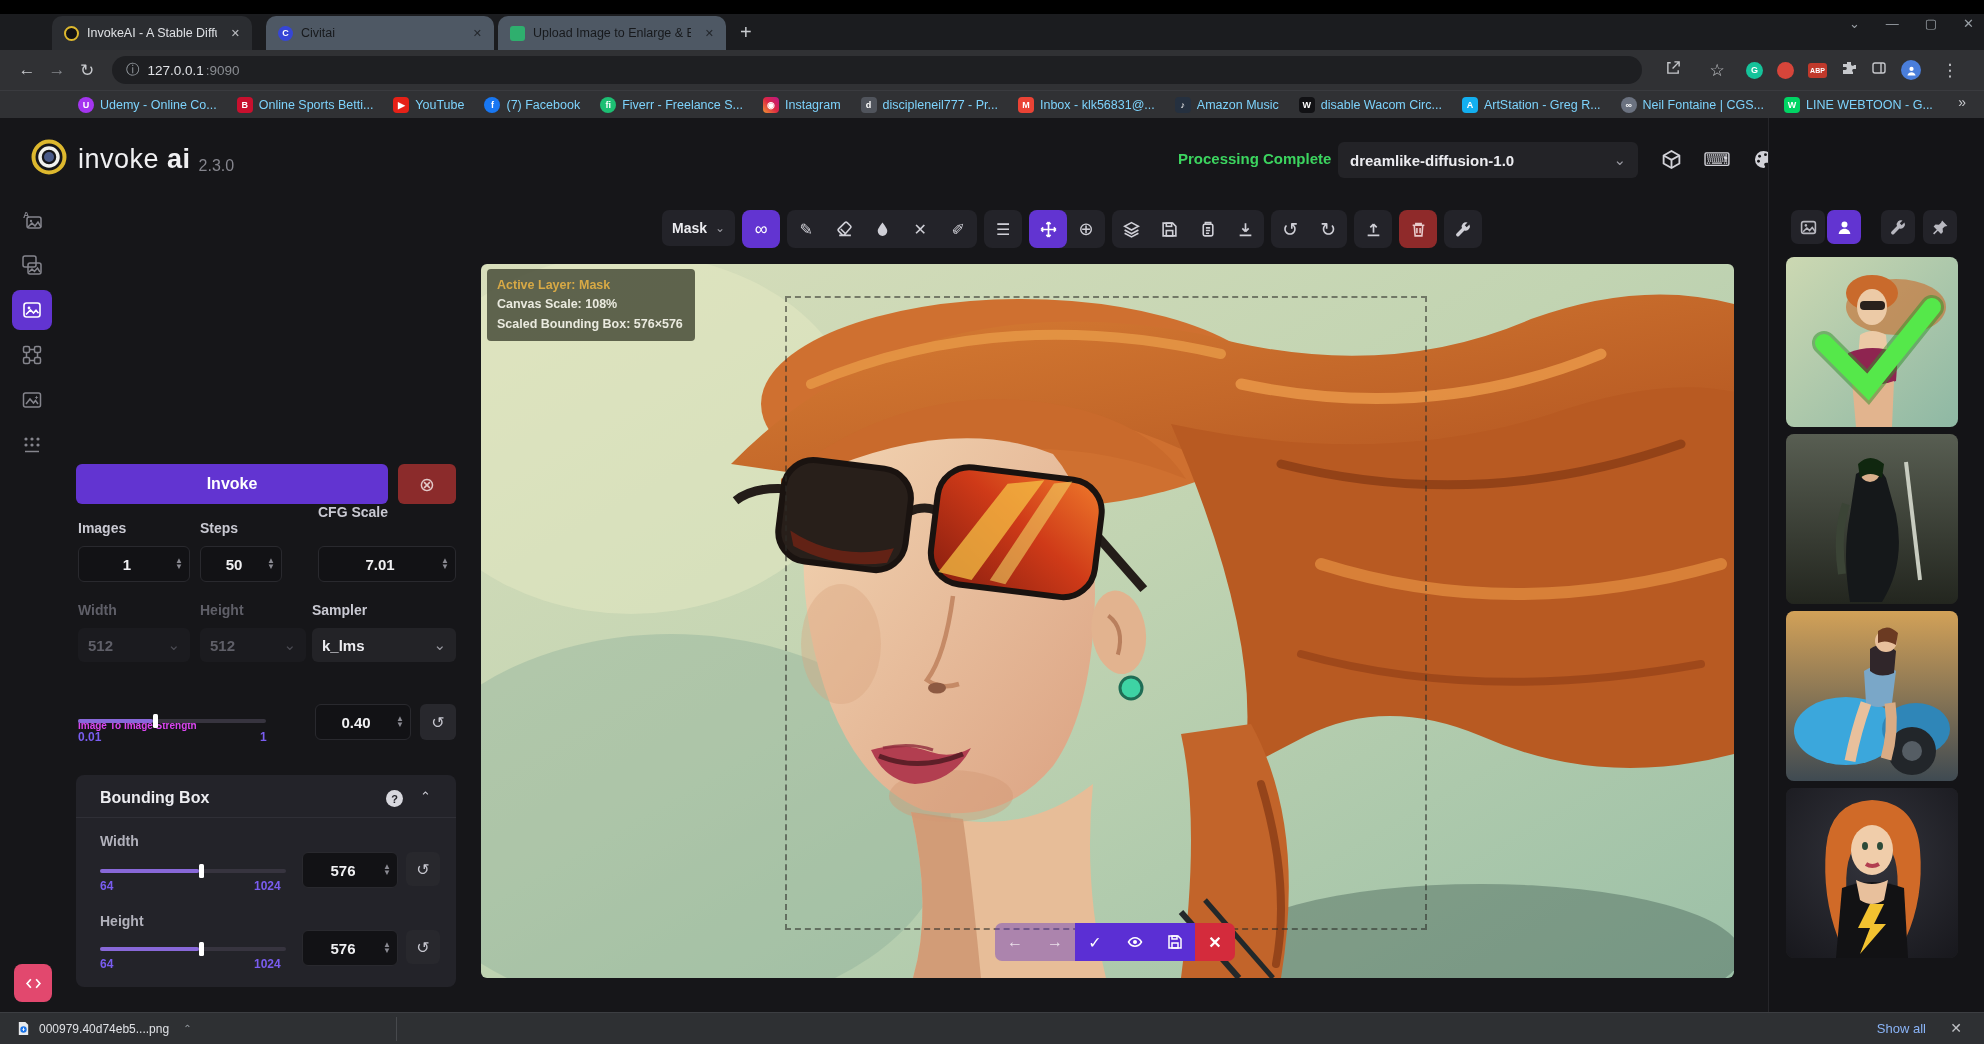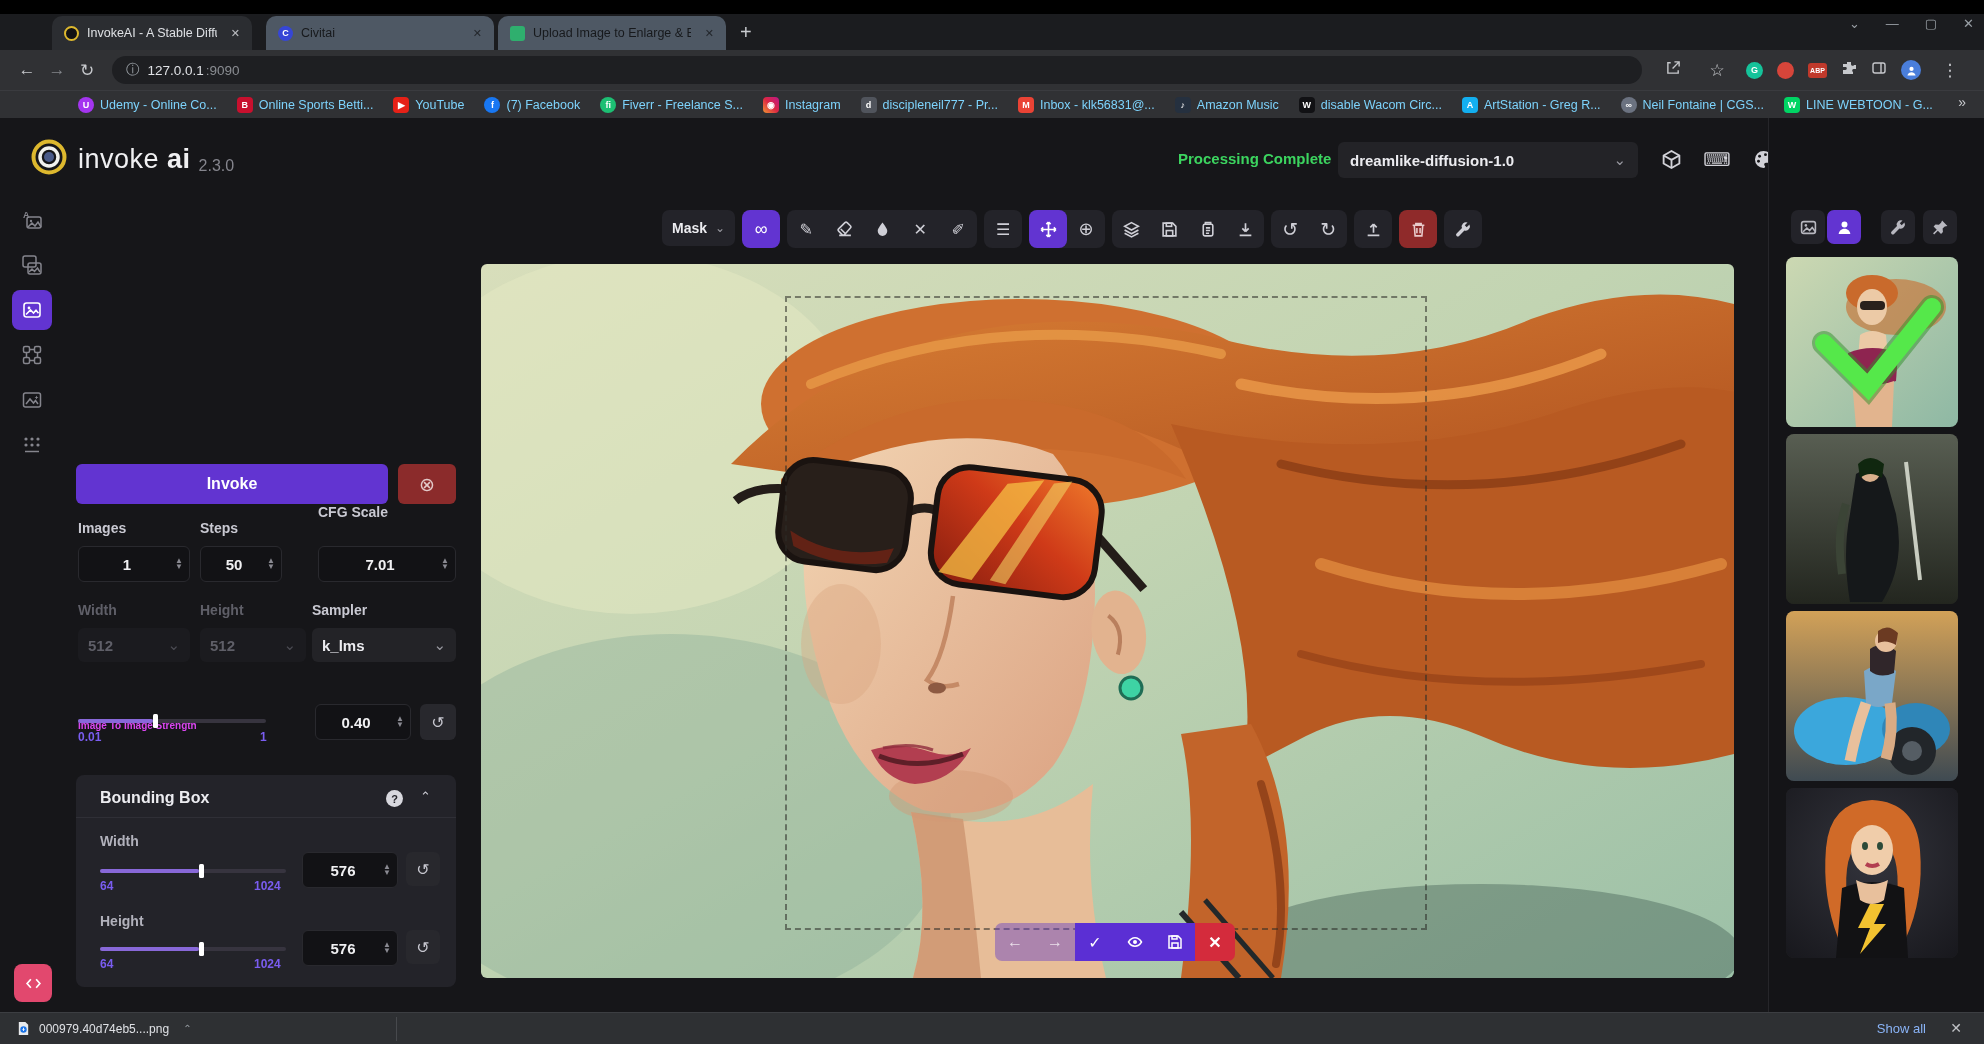--- a/index.html
+++ b/index.html
@@ -543,20 +543,25 @@
       <path d="M390,486 Q420,477 450,488 Q470,495 490,484 Q472,518 434,520 Q404,517 390,486 Z" fill="#b23e50"></path>
       <path d="M398,492 Q438,508 482,490" stroke="#5e1f28" stroke-width="5" fill="none"></path>
       <path d="M402,484 Q430,478 452,486" stroke="#8e2c3c" stroke-width="3" fill="none" opacity=".8"></path>
 
       <path d="M700,648 L758,714" stroke="#23282a" stroke-width="6"></path>
       <path d="M724,636 L792,714" stroke="#23282a" stroke-width="5"></path>
     </svg>
   </div>
   <div class="abs bboxdash"></div>
 
+  <div class="abs caninfo">
+    <div class="l1">Active Layer: Mask</div>
+    <div class="l2">Canvas Scale: 108%</div>
+    <div class="l2">Scaled Bounding Box: 576×576</div>
+  </div>
 
   <div class="abs canvastb">
     <div class="tsel">
       <span>Mask</span>
       <span class="sc">⌄</span>
     </div>
     <div class="tbtn active">
         <span style="font-size:18px">∞</span>
       </div>
     <div class="tgroup">

